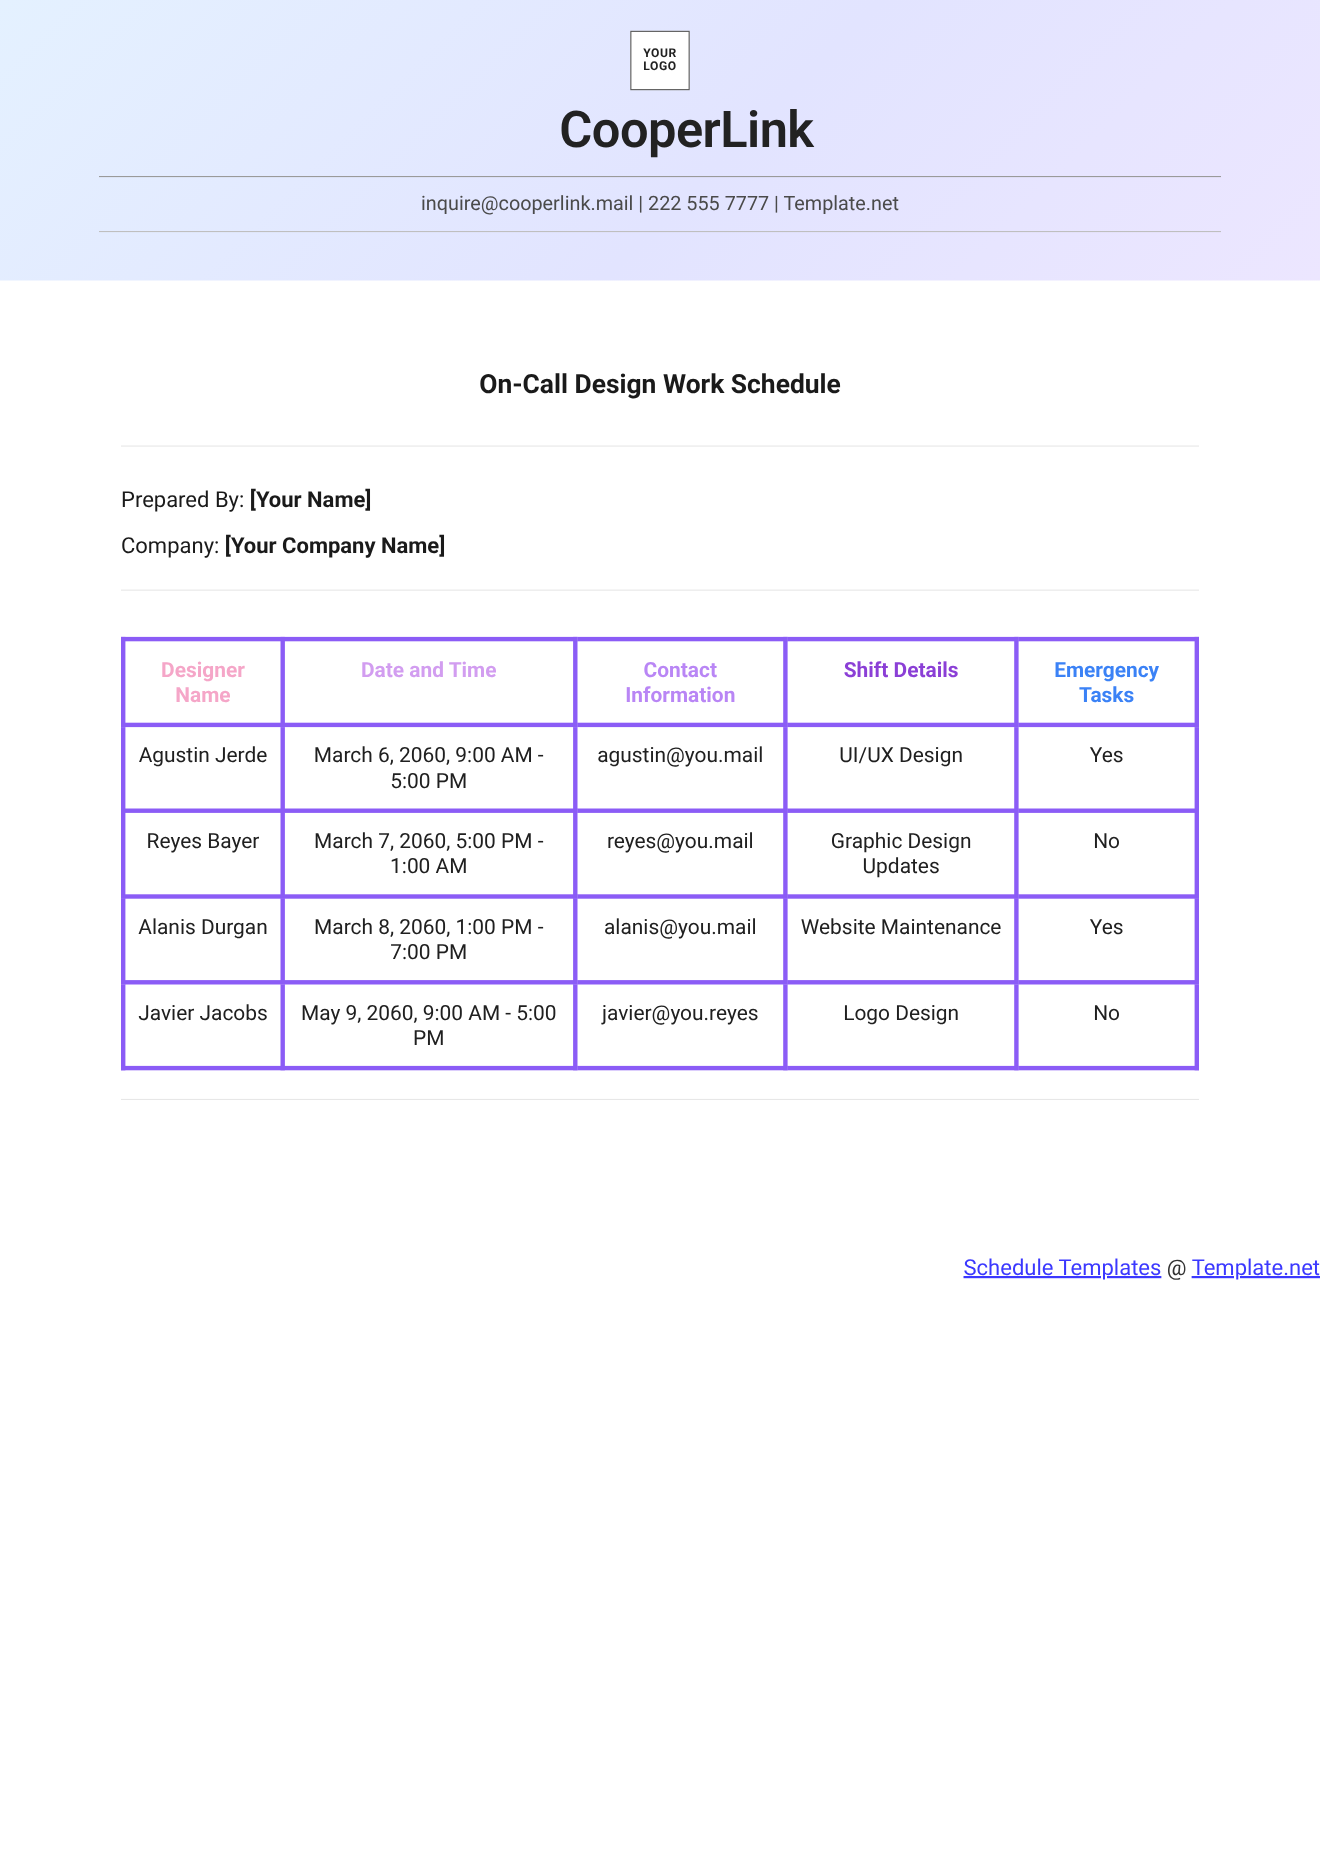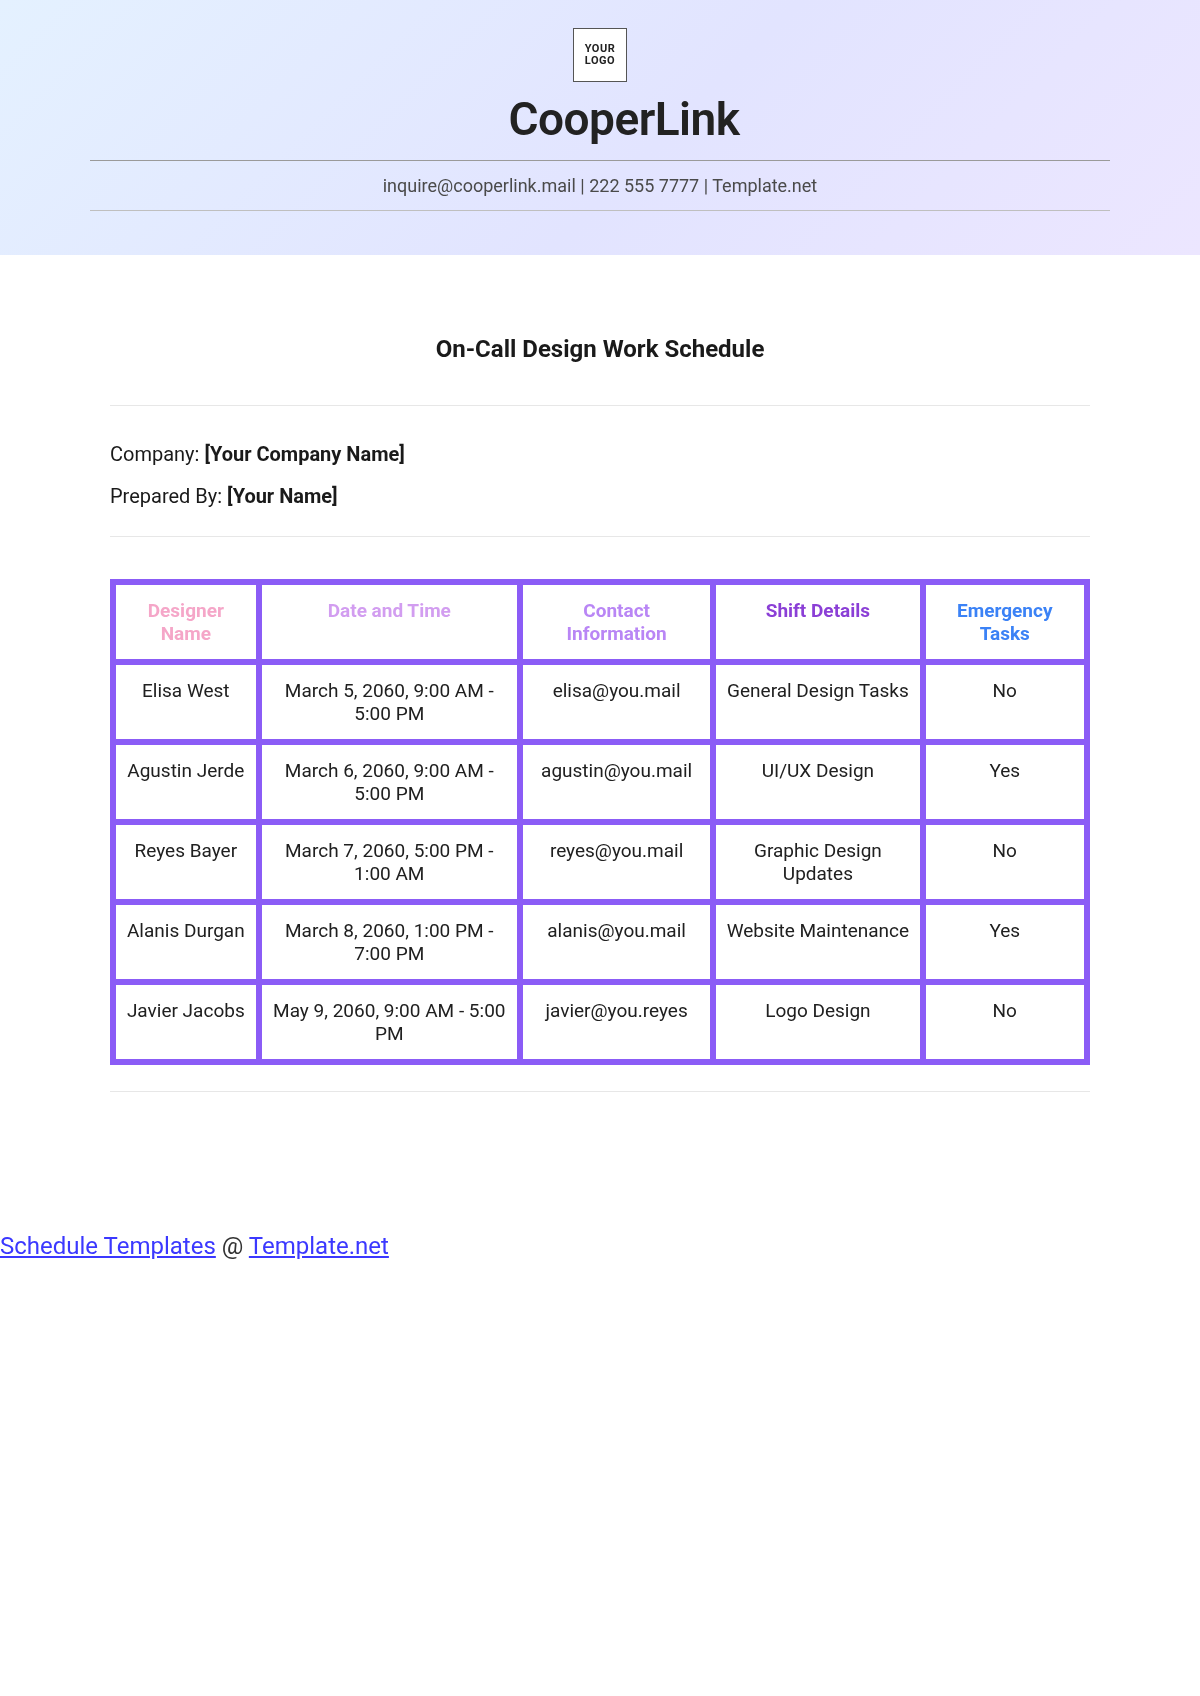--- a/index.html
+++ b/index.html
@@ -42,30 +42,30 @@
   .hr { height: 1px; background: #e7e7e7; margin: 10px 0 36px; }
   .hr-bottom { height: 1px; background: #e7e7e7; margin: 26px 0 0; }
   .meta-line { font-size: 20px; color: #1a1a1a; margin-bottom: 18px; }
   .meta-line .label { font-weight: 400; }
   .meta-line .value { font-weight: 700; }
   .table-wrap { margin-top: 42px; }
   table {
     width: 100%; border-collapse: collapse; font-size: 19px;
   }
   th, td {
-    border: 6px solid #8b5cf6; padding: 14px 10px; text-align: center; vertical-align: top;
+    border: 4px solid #8b5cf6; padding: 14px 10px; text-align: center; vertical-align: top;
   }
   th { font-weight: 700; }
   th.c0 { color: #f5a6c8; }
   th.c1 { color: #d29df0; }
   th.c2 { color: #b986f5; }
   th.c3 { color: #8b3fd6; }
   th.c4 { color: #3b82f6; }
   .footer {
-    text-align: left; padding: 100px 0 60px; font-size: 24px; color: #333;
+    text-align: right; padding: 100px 0 60px; font-size: 20px; color: #333;
   }
   .footer a { color: #3b38ff; text-decoration: underline; }
 </style>
 </head>
 <body>
 
 <div class="page">
 
   <div class="header-band">
     <div class="logo-box">
@@ -76,47 +76,40 @@
     <div class="thin-rule"></div>
     <div class="contact-line">inquire@cooperlink.mail | 222 555 7777 | Template.net</div>
     <div class="thin-rule mid"></div>
   </div>
 
   <div class="content">
     <h1 class="doc-title">On-Call Design Work Schedule</h1>
     <div class="hr"></div>
 
     <div class="meta-line">
-      <span class="label">Company: </span><span class="value">[Your Company Name]</span>
+      <span class="label">Prepared By: </span><span class="value">[Your Name]</span>
     </div>
     <div class="meta-line">
-      <span class="label">Prepared By: </span><span class="value">[Your Name]</span>
+      <span class="label">Company: </span><span class="value">[Your Company Name]</span>
     </div>
 
     <div class="hr" style="margin-top:28px"></div>
 
     <div class="table-wrap">
       <table>
         <thead>
           <tr>
             <th class="c0">Designer Name</th>
             <th class="c1">Date and Time</th>
             <th class="c2">Contact Information</th>
             <th class="c3">Shift Details</th>
             <th class="c4">Emergency Tasks</th>
           </tr>
         </thead>
         <tbody>
-          <tr>
-            <td>Elisa West</td>
-            <td>March 5, 2060, 9:00 AM - 5:00 PM</td>
-            <td>elisa@you.mail</td>
-            <td>General Design Tasks</td>
-            <td>No</td>
-          </tr>
           <tr>
             <td>Agustin Jerde</td>
             <td>March 6, 2060, 9:00 AM - 5:00 PM</td>
             <td>agustin@you.mail</td>
             <td>UI/UX Design</td>
             <td>Yes</td>
           </tr>
           <tr>
             <td>Reyes Bayer</td>
             <td>March 7, 2060, 5:00 PM - 1:00 AM</td>

